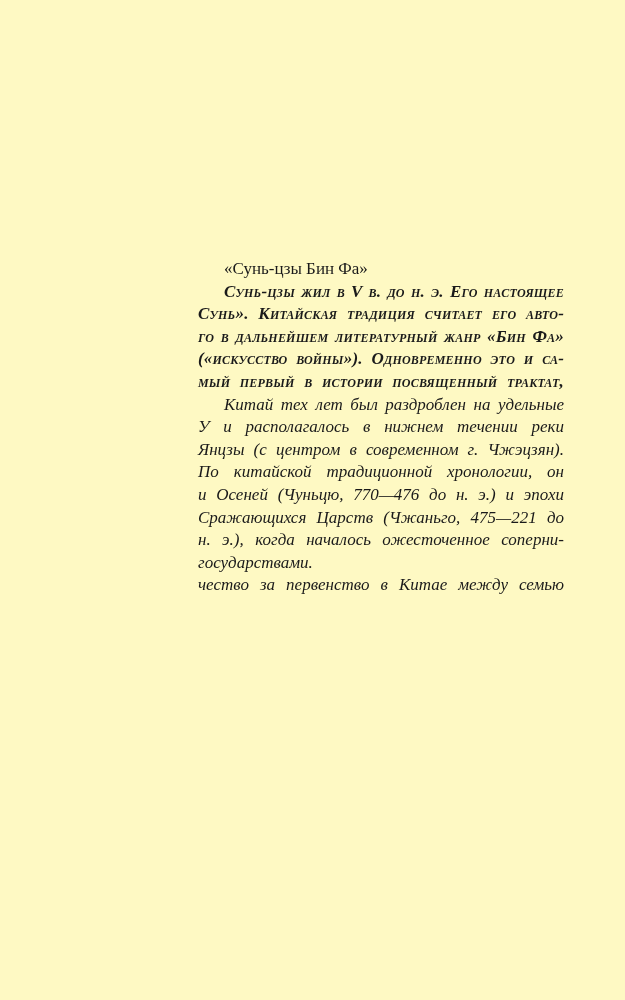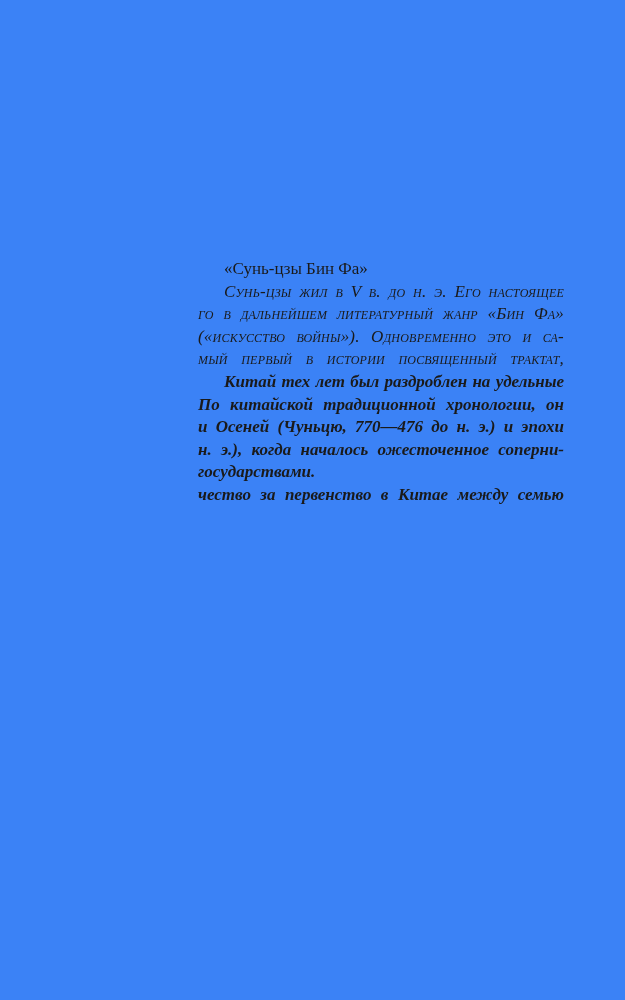--- a/index.html
+++ b/index.html
@@ -12,21 +12,21 @@
       height: 1000px;
       position: relative;
       overflow: hidden;
       font-family: "Liberation Serif", "DejaVu Serif", serif;
       color: #1a1a1a;
     }
     .page {
       position: absolute;
       left: 0; top: 0;
       width: 625px; height: 1000px;
-      background: #3b82f6;
+      background: #fef9c3;
     }
     .text-block {
       position: absolute;
       left: 198px;
       top: 258px;
       width: 366px;
     }
     .line {
       display: block;
       height: 22.6px;
@@ -43,46 +43,50 @@
       padding-left: 26px;
     }
     .title-line {
       font-style: normal;
       text-align-last: left;
       font-size: 17px;
     }
     .sc {
       font-style: italic;
       font-variant: small-caps;
-      font-weight: normal;
+      font-weight: bold;
       letter-spacing: 0.2px;
     }
     .it {
       font-style: italic;
-      font-weight: bold;
+      font-weight: normal;
     }
   </style>
 </head>
 <body>
 
 <div class="page">
   <div class="text-block">
 
     <span class="line indent title-line">«Сунь-цзы Бин Фа»</span>
 
     <div>
       <span class="line indent sc">Сунь-цзы жил в V в. до н. э. Его настоящее</span>
+      <span class="line sc">Сунь». Китайская традиция считает его авто-</span>
       <span class="line sc">го в дальнейшем литературный жанр «Бин Фа»</span>
       <span class="line sc">(«искусство войны»). Одновременно это и са-</span>
       <span class="line sc">мый первый в истории посвященный трактат,</span>
     </div>
 
     <div>
       <span class="line indent it">Китай тех лет был раздроблен на удельные</span>
+      <span class="line it">У и располагалось в нижнем течении реки</span>
+      <span class="line it">Янцзы (с центром в современном г. Чжэцзян).</span>
       <span class="line it">По китайской традиционной хронологии, он</span>
       <span class="line it">и Осеней (Чуньцю, 770—476 до н. э.) и эпохи</span>
+      <span class="line it">Сражающихся Царств (Чжаньго, 475—221 до</span>
       <span class="line it">н. э.), когда началось ожесточенное соперни-</span>
       <span class="line it last">государствами.</span>
       <span class="line it">чество за первенство в Китае между семью</span>
     </div>
 
   </div>
 </div>
 
 </body></html>

